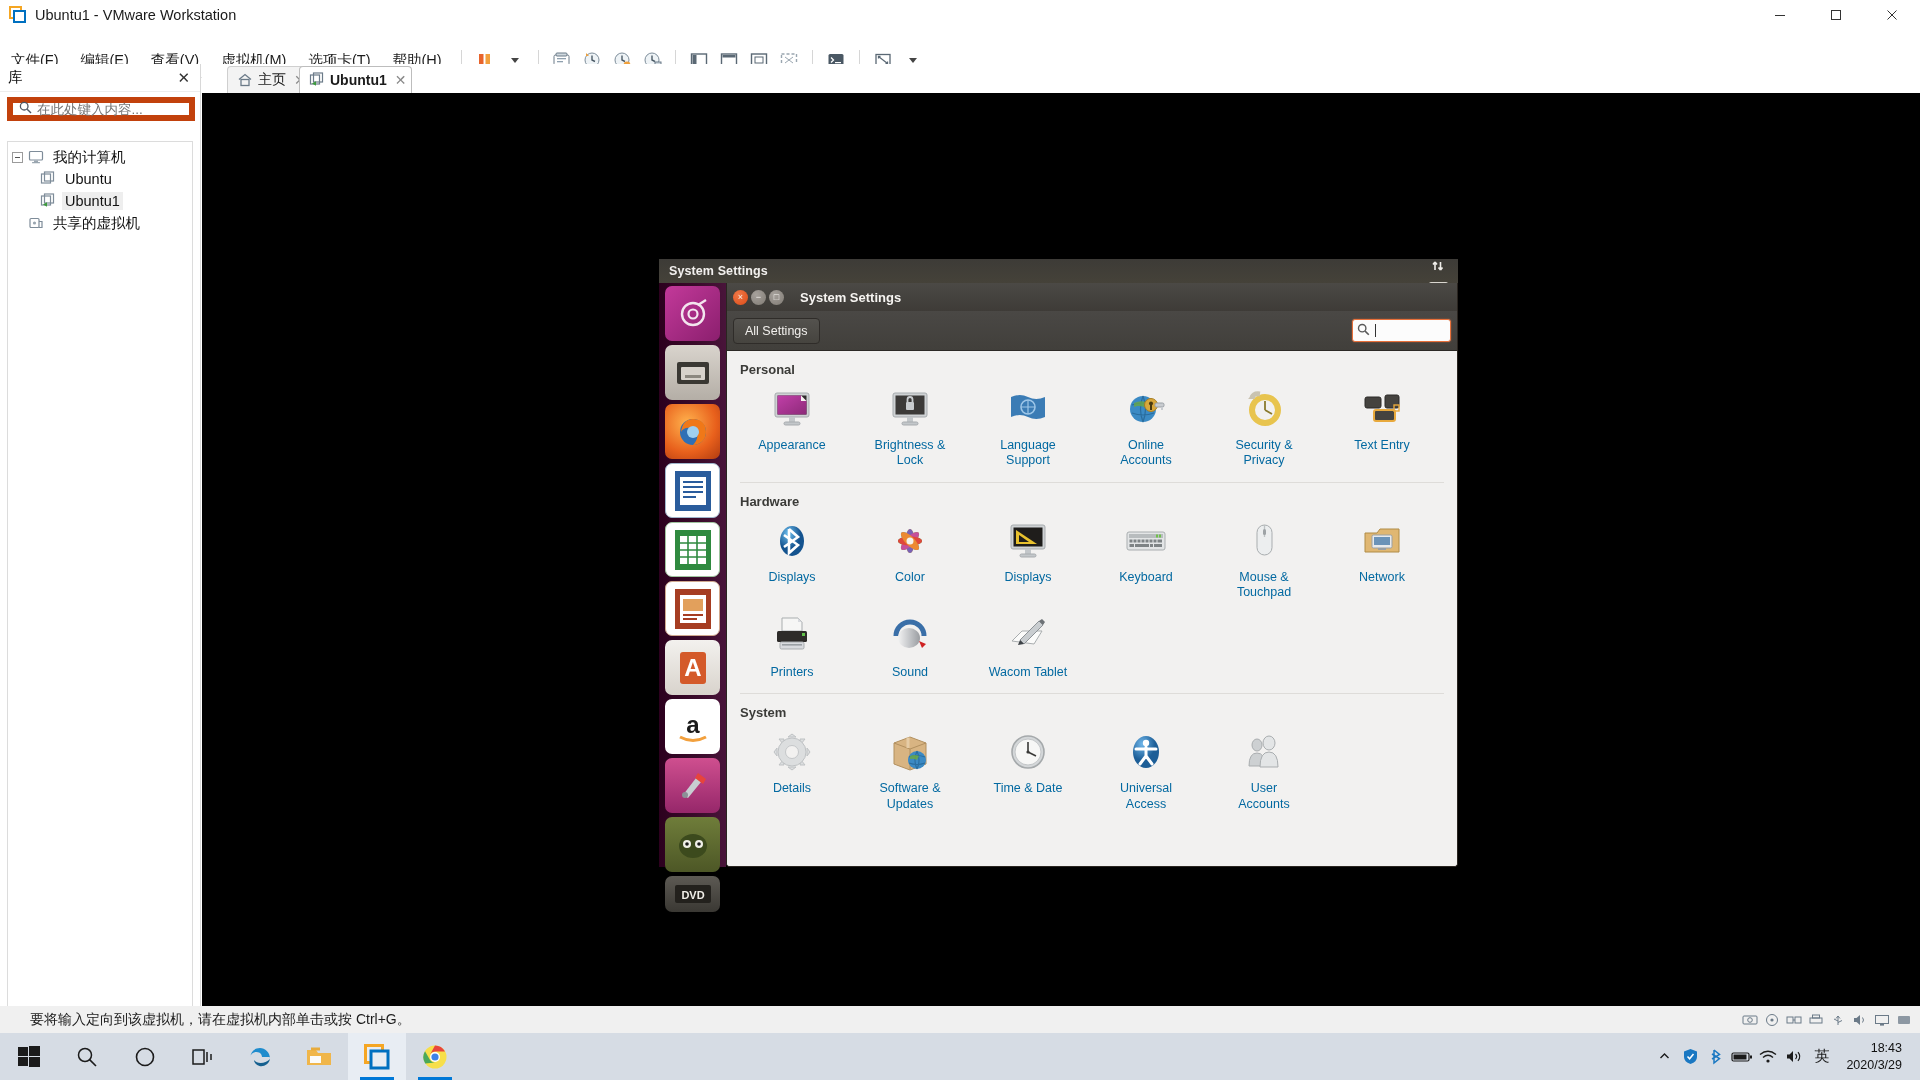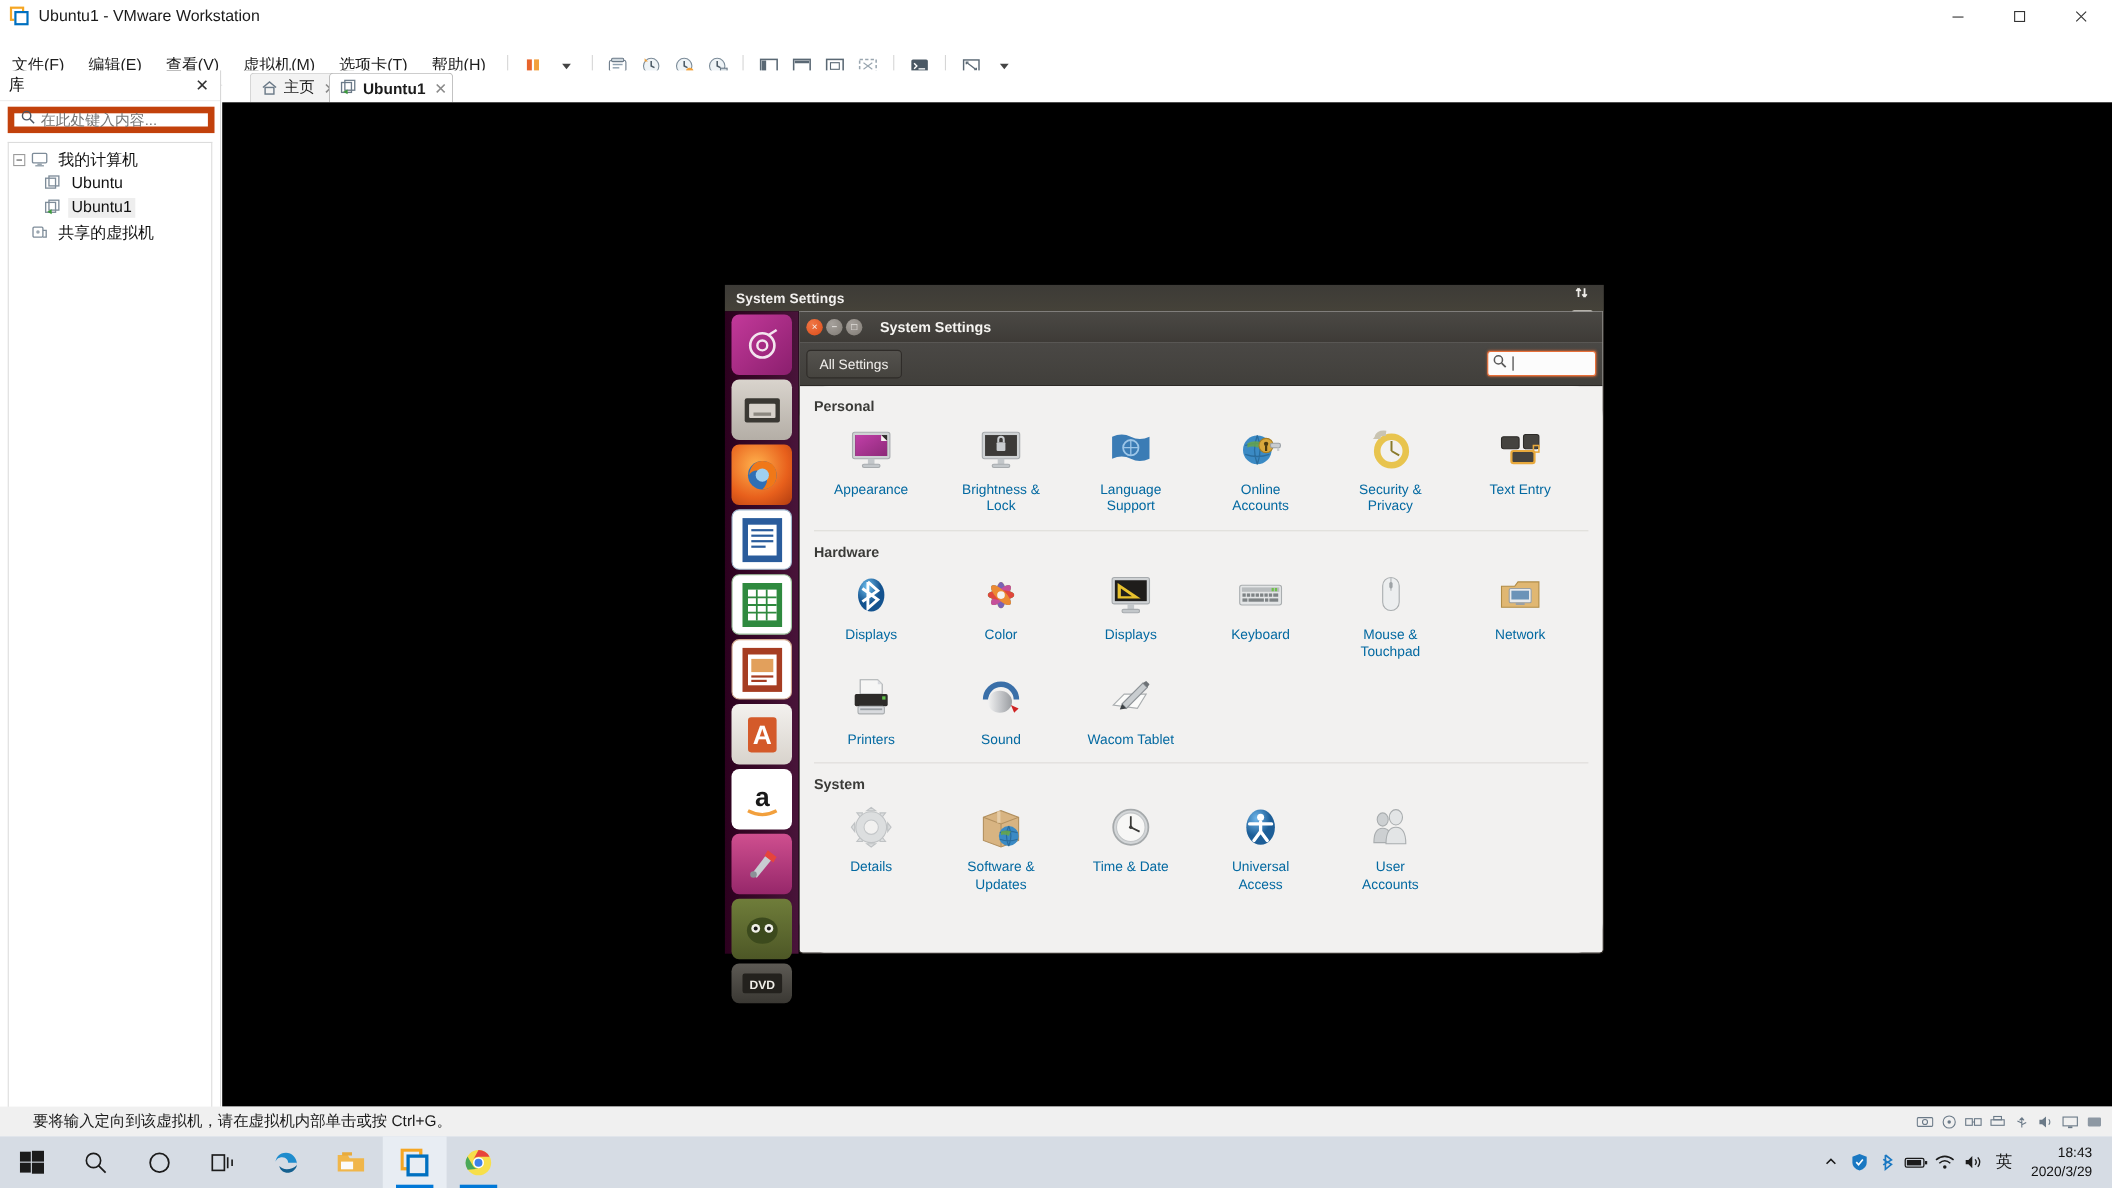--- a/index.html
+++ b/index.html
@@ -49,21 +49,21 @@
   .lib-header { height: 28px; display: flex; align-items: center;
     padding: 0 6px 0 8px; border-bottom: 1px solid #ededed; }
   .lib-header .lbl { font-size: 14.5px; color: #111; flex: 1; }
   .lib-header .x { font-size: 15px; color: #333; cursor: pointer; padding: 0 4px; }
   .lib-search { margin: 5px 5px 0 7px; height: 24px; border: 6px solid #c2410c;
     display: flex; align-items: center; background: #fff; }
   .lib-search .mag { margin: 0 5px 0 6px; }
   .lib-search input { border: 0; outline: 0; flex: 1; font-size: 13.5px;
     color: #8d8d8d; font-family: "Liberation Sans", sans-serif; background: transparent; }
   .lib-search .dd { width: 18px; display: flex; align-items: center; justify-content: center; }
-  .lib-tree { margin: 8px 7px 0 7px; border: 1px solid #dcdcdc; border-bottom: 0;
+  .lib-tree { margin: 20px 7px 0 7px; border: 1px solid #dcdcdc; border-bottom: 0;
     height: 886px; padding-top: 4px; }
   .tree-row { display: flex; align-items: center; height: 22px; font-size: 14.5px;
     color: #111; padding-left: 4px; cursor: default; }
   .tree-row.indent { padding-left: 32px; }
   .tree-row.selected .selbg { background: #eeeeee; }
   .tw { width: 11px; height: 11px; border: 1px solid #9b9b9b; margin-right: 5px;
     position: relative; background: #fff; flex: 0 0 auto; }
   .tw:before { content: ""; position: absolute; left: 2px; top: 4px; width: 5px;
     height: 1px; background: #555; }
   .ticon { width: 16px; height: 16px; margin-right: 6px; flex: 0 0 auto; }
@@ -148,21 +148,21 @@
     border-bottom: 1px solid #2c2926; display: flex; align-items: center;
     padding: 0 6px; }
   .u-allset { height: 26px; padding: 0 11px; display: flex; align-items: center;
     font-size: 12.5px; color: #f1efec; border: 1px solid #2f2c29; border-radius: 4px;
     background: linear-gradient(#54524e, #46443f); cursor: pointer; }
   .u-searchbox { margin-left: auto; width: 99px; height: 23px; background: #fcfcfc;
     border: 1px solid #e8703a; border-radius: 3px; display: flex; align-items: center;
     padding: 0 4px; box-shadow: 0 0 2px rgba(232,112,58,.6); }
   .u-searchbox .cursor { width: 1px; height: 13px; background: #333; margin-left: 5px; }
 
-  .u-body { background: #f2f1f0; height: 516px; overflow: hidden; position: relative; border-radius: 28px; }
+  .u-body { background: #f2f1f0; height: 516px; overflow: hidden; position: relative; }
   .u-section-title { font-size: 13px; font-weight: bold; color: #3b3b38;
     padding: 11px 0 3px 13px; }
   .u-grid { display: flex; flex-wrap: wrap; padding: 0 6px; }
   .u-cell { width: 118px; display: flex; flex-direction: column; align-items: center;
     padding: 5px 2px 7px 2px; cursor: pointer; }
   .u-cell .ic { width: 48px; height: 48px; display: flex; align-items: center;
     justify-content: center; }
   .u-cell .lb { font-size: 12.5px; color: #0369a1; text-align: center;
     line-height: 1.22; margin-top: 5px; }
   .u-divider { height: 1px; background: #dedcd9; margin: 6px 13px 0 13px; }

